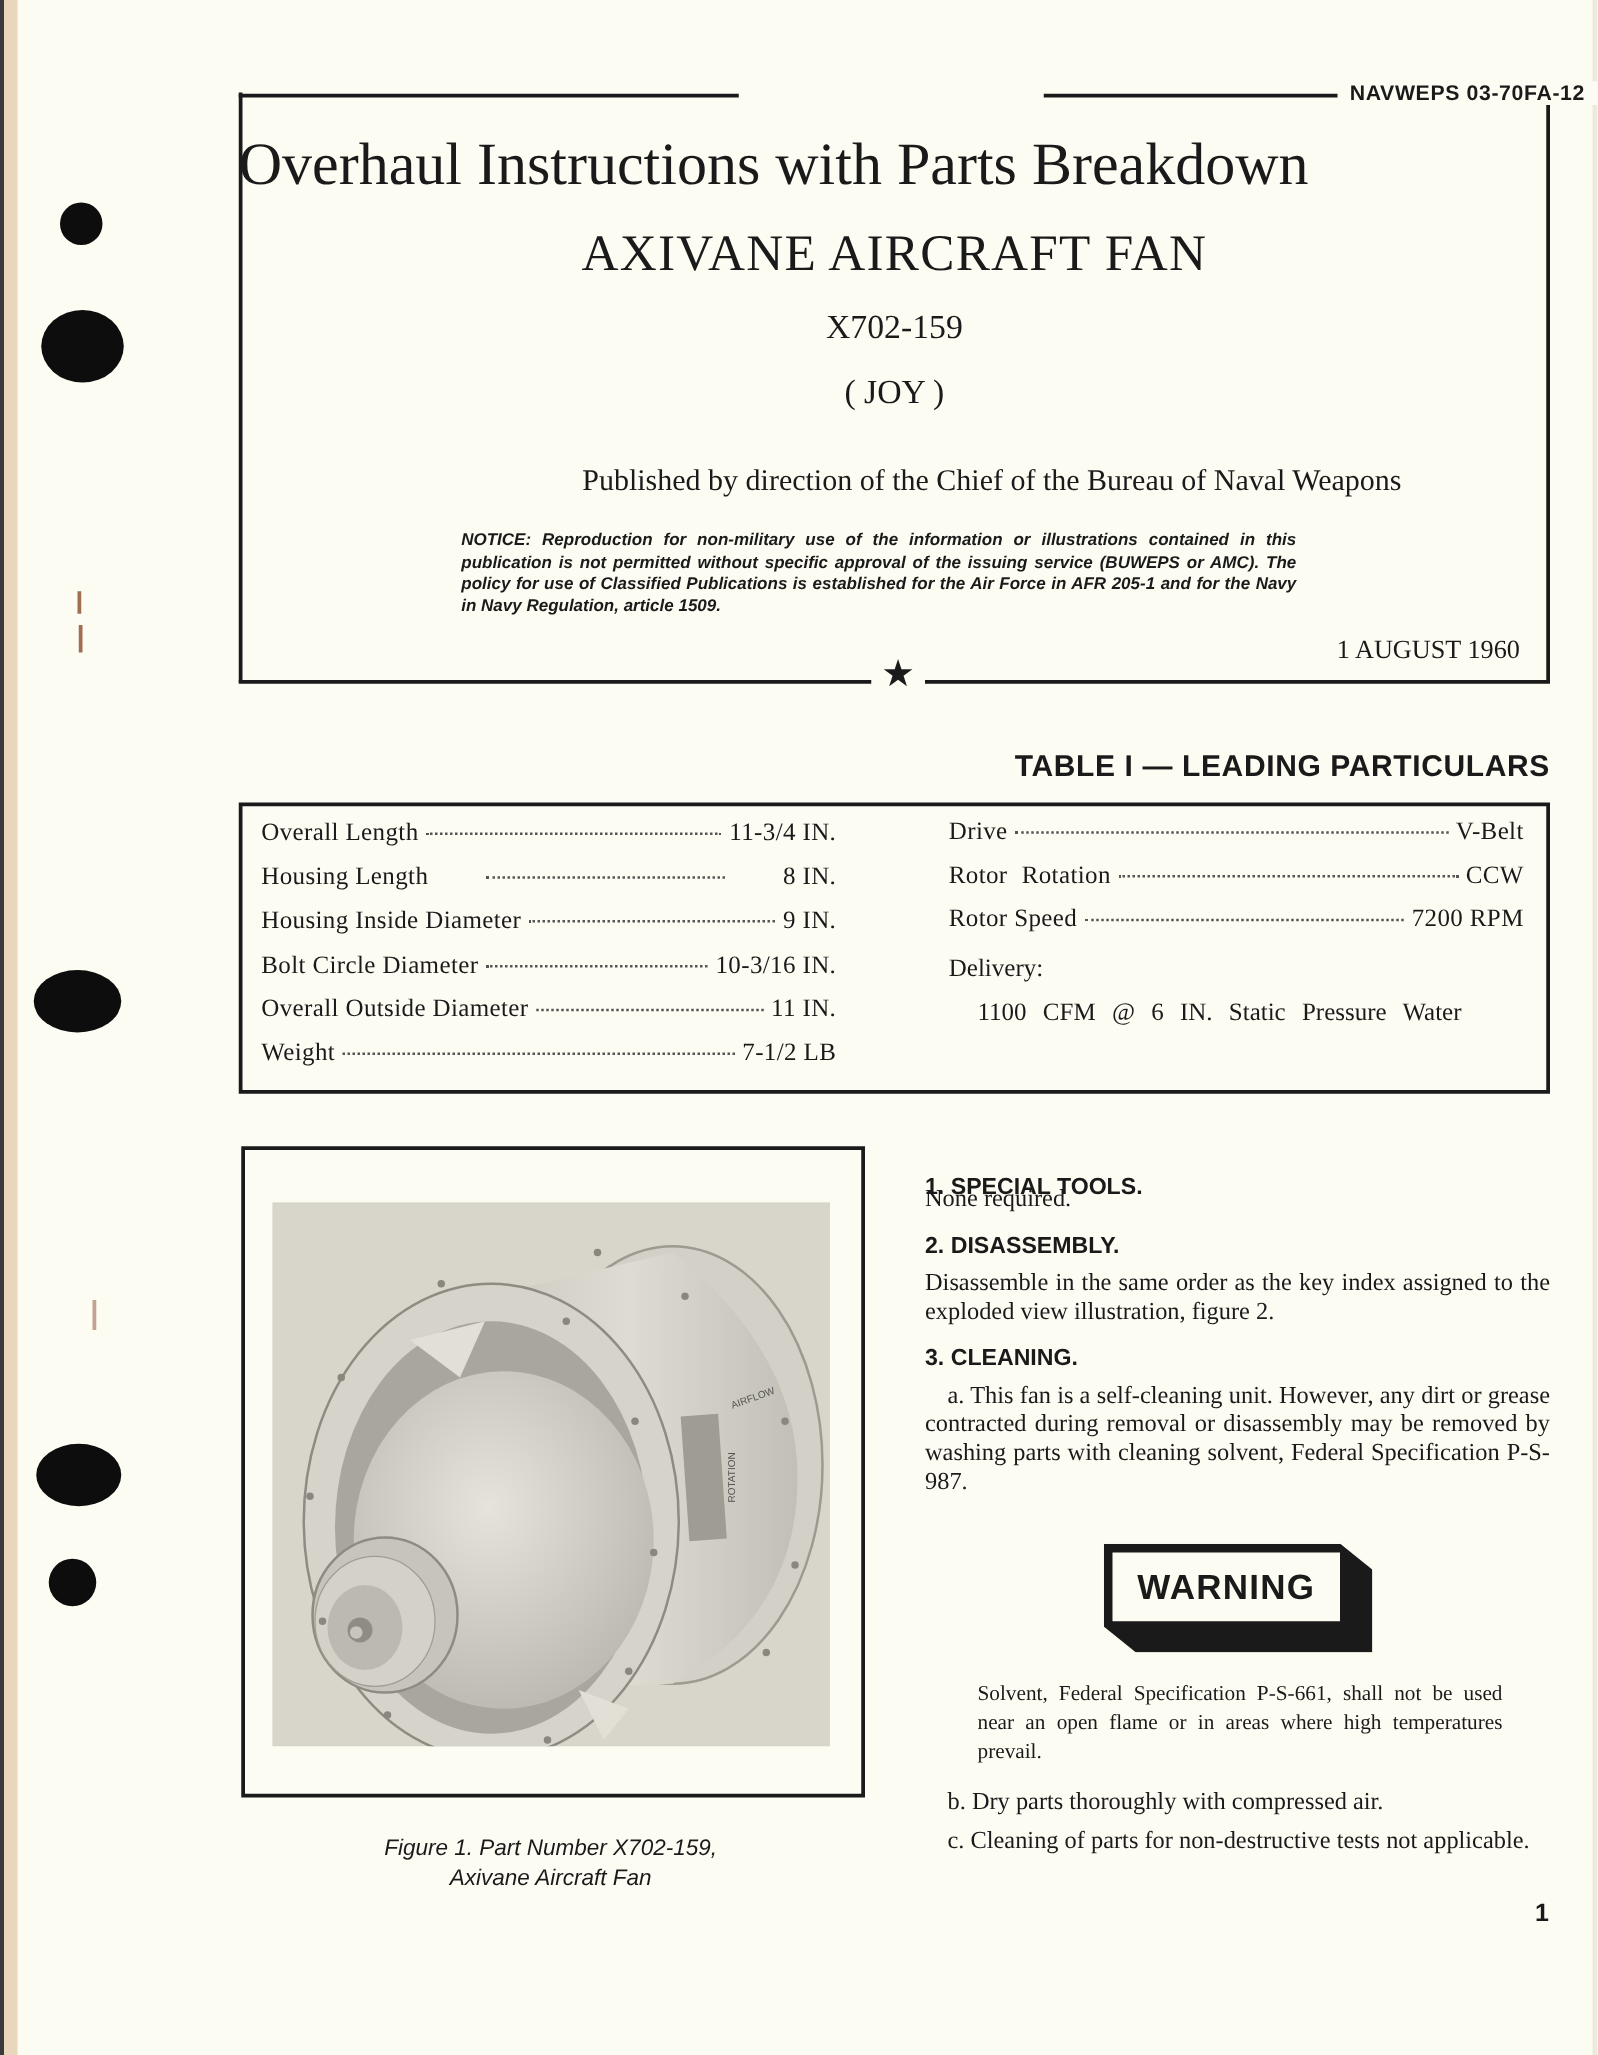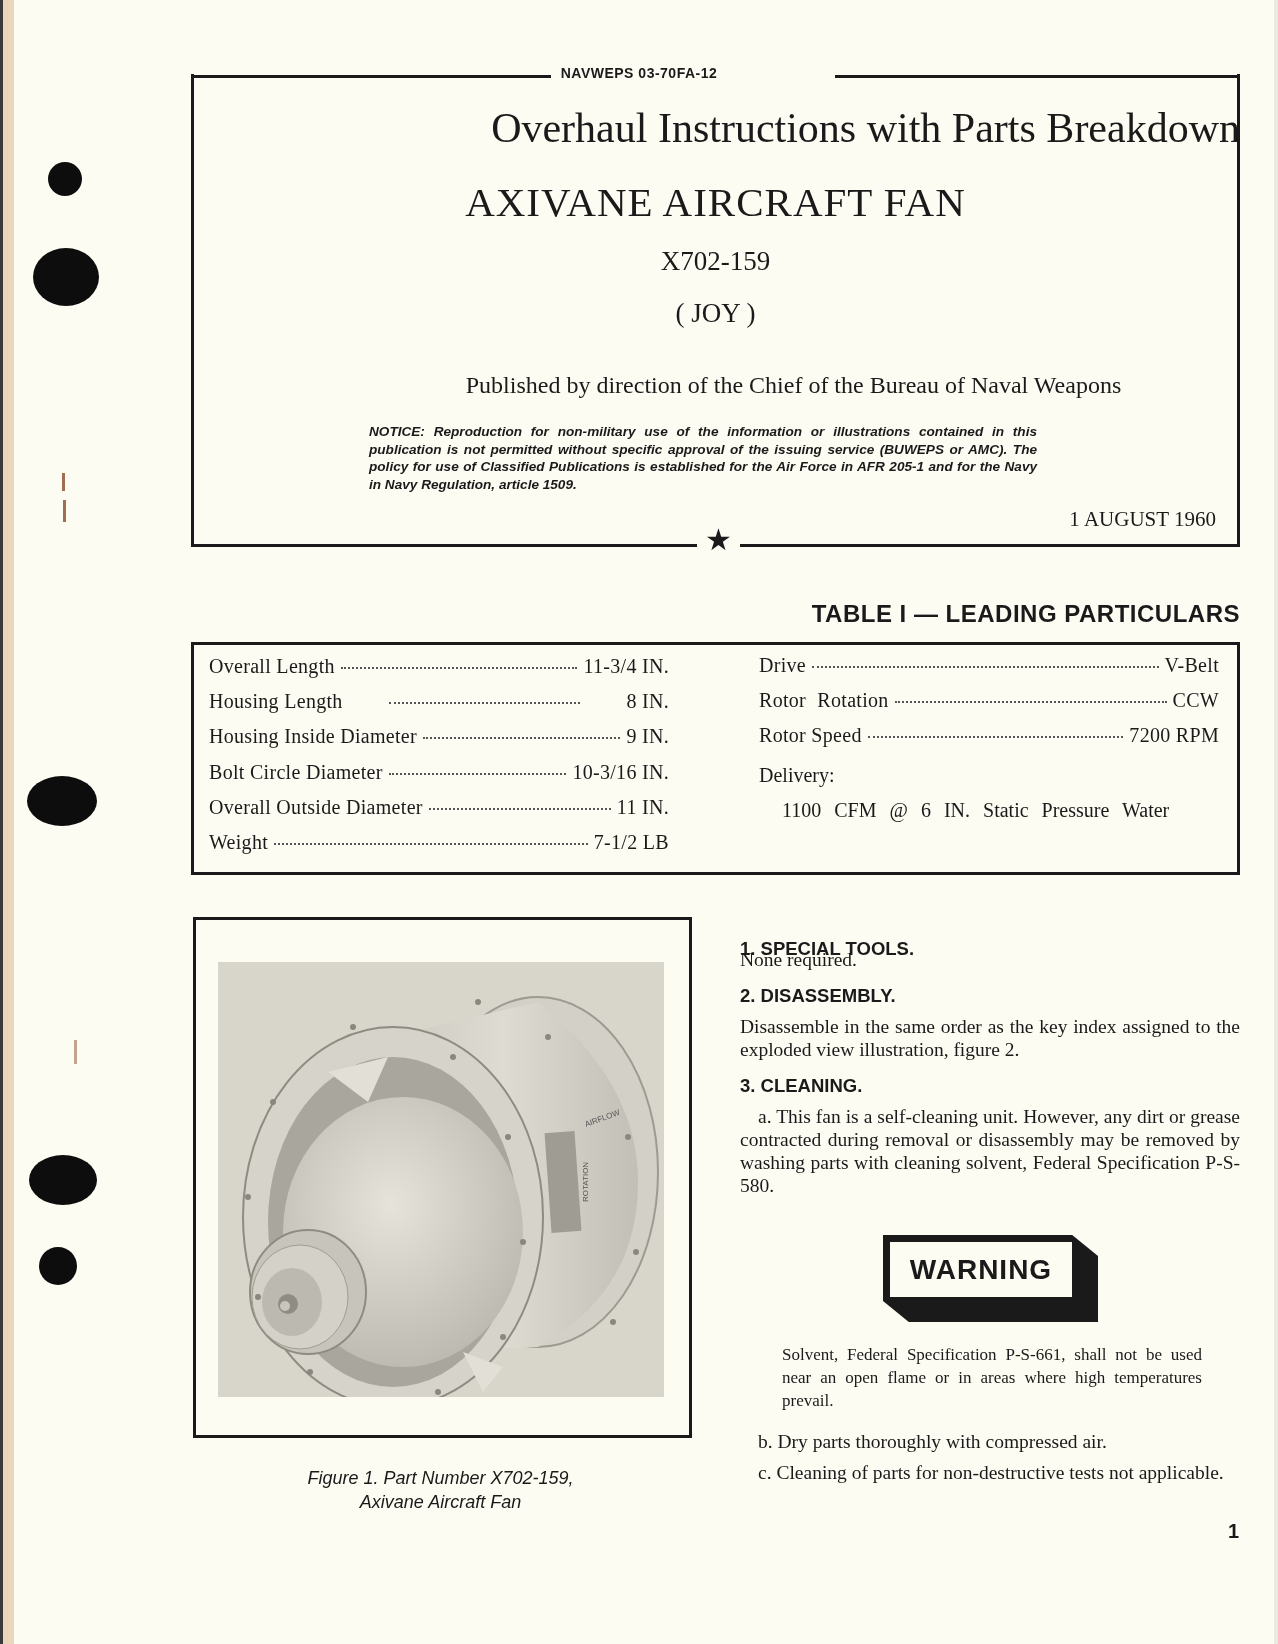--- a/index.html
+++ b/index.html
@@ -23,28 +23,28 @@
     
     .header-box {
       position: absolute; left: 191px; top: 74px; width: 1049px; height: 472px;
       border-left: 3px solid #1a1a1a; border-right: 3px solid #1a1a1a;
       box-sizing: border-box;
     }
     .rule {
       position: absolute; height: 3px; background: #1a1a1a;
     }
     .doc-number {
-      position: absolute; left: 0; right: 0; top: 64px; text-align: center;
+      position: absolute; left: 0; right: 0; top: 64px; text-align: right;
       font-family: "Liberation Sans", "DejaVu Sans", sans-serif;
-      font-weight: bold; font-size: 14px; letter-spacing: 0.5px;
+      font-weight: bold; font-size: 17px; letter-spacing: 0.5px;
     }
     .doc-number span { background: #fdfcf3; padding: 0 10px; }
     .title-main {
       position: absolute; left: 191px; width: 1049px; top: 104px;
-      text-align: right; font-size: 42px;
+      text-align: left; font-size: 48px;
     }
     .title-sub {
       position: absolute; left: 191px; width: 1049px; top: 178px;
       text-align: center; font-size: 41px; letter-spacing: 1px;
     }
     .part-no {
       position: absolute; left: 191px; width: 1049px; top: 246px;
       text-align: center; font-size: 27px;
     }
     .mfr {
@@ -281,21 +281,21 @@
 <div class="figure-caption">
   <div>Figure 1. Part Number X702-159,</div>
   <div>Axivane Aircraft Fan</div>
 </div>
 
 <div class="section-head" style="top:918px;margin-top:20px;">1. SPECIAL TOOLS.</div>
 <div class="body-text" style="top:948px;">None required.</div>
 <div class="section-head" style="top:985px;">2. DISASSEMBLY.</div>
 <div class="body-text" style="top:1015px;">Disassemble in the same order as the key index assigned to the exploded view illustration, figure 2.</div>
 <div class="section-head" style="top:1075px;">3. CLEANING.</div>
-<div class="body-text indent" style="top:1105px;">a. This fan is a self-cleaning unit. However, any dirt or grease contracted during removal or disassembly may be removed by washing parts with cleaning solvent, Federal Specification P-S-580.</div>
+<div class="body-text indent" style="top:1105px;">a. This fan is a self-cleaning unit. However, any dirt or grease contracted during removal or disassembly may be removed by washing parts with cleaning solvent, Federal Specification P-S-987.</div>
 
 <div class="warning-wrap">
   <div class="warning-shadow"></div>
   <div class="warning-box">WARNING</div>
 </div>
 <div class="warning-text">Solvent, Federal Specification P-S-661, shall not be used near an open flame or in areas where high temperatures prevail.</div>
 
 <div class="body-text indent" style="top:1430px;">b. Dry parts thoroughly with compressed air.</div>
 <div class="body-text indent" style="top:1461px;">c. Cleaning of parts for non-destructive tests not applicable.</div>
 

